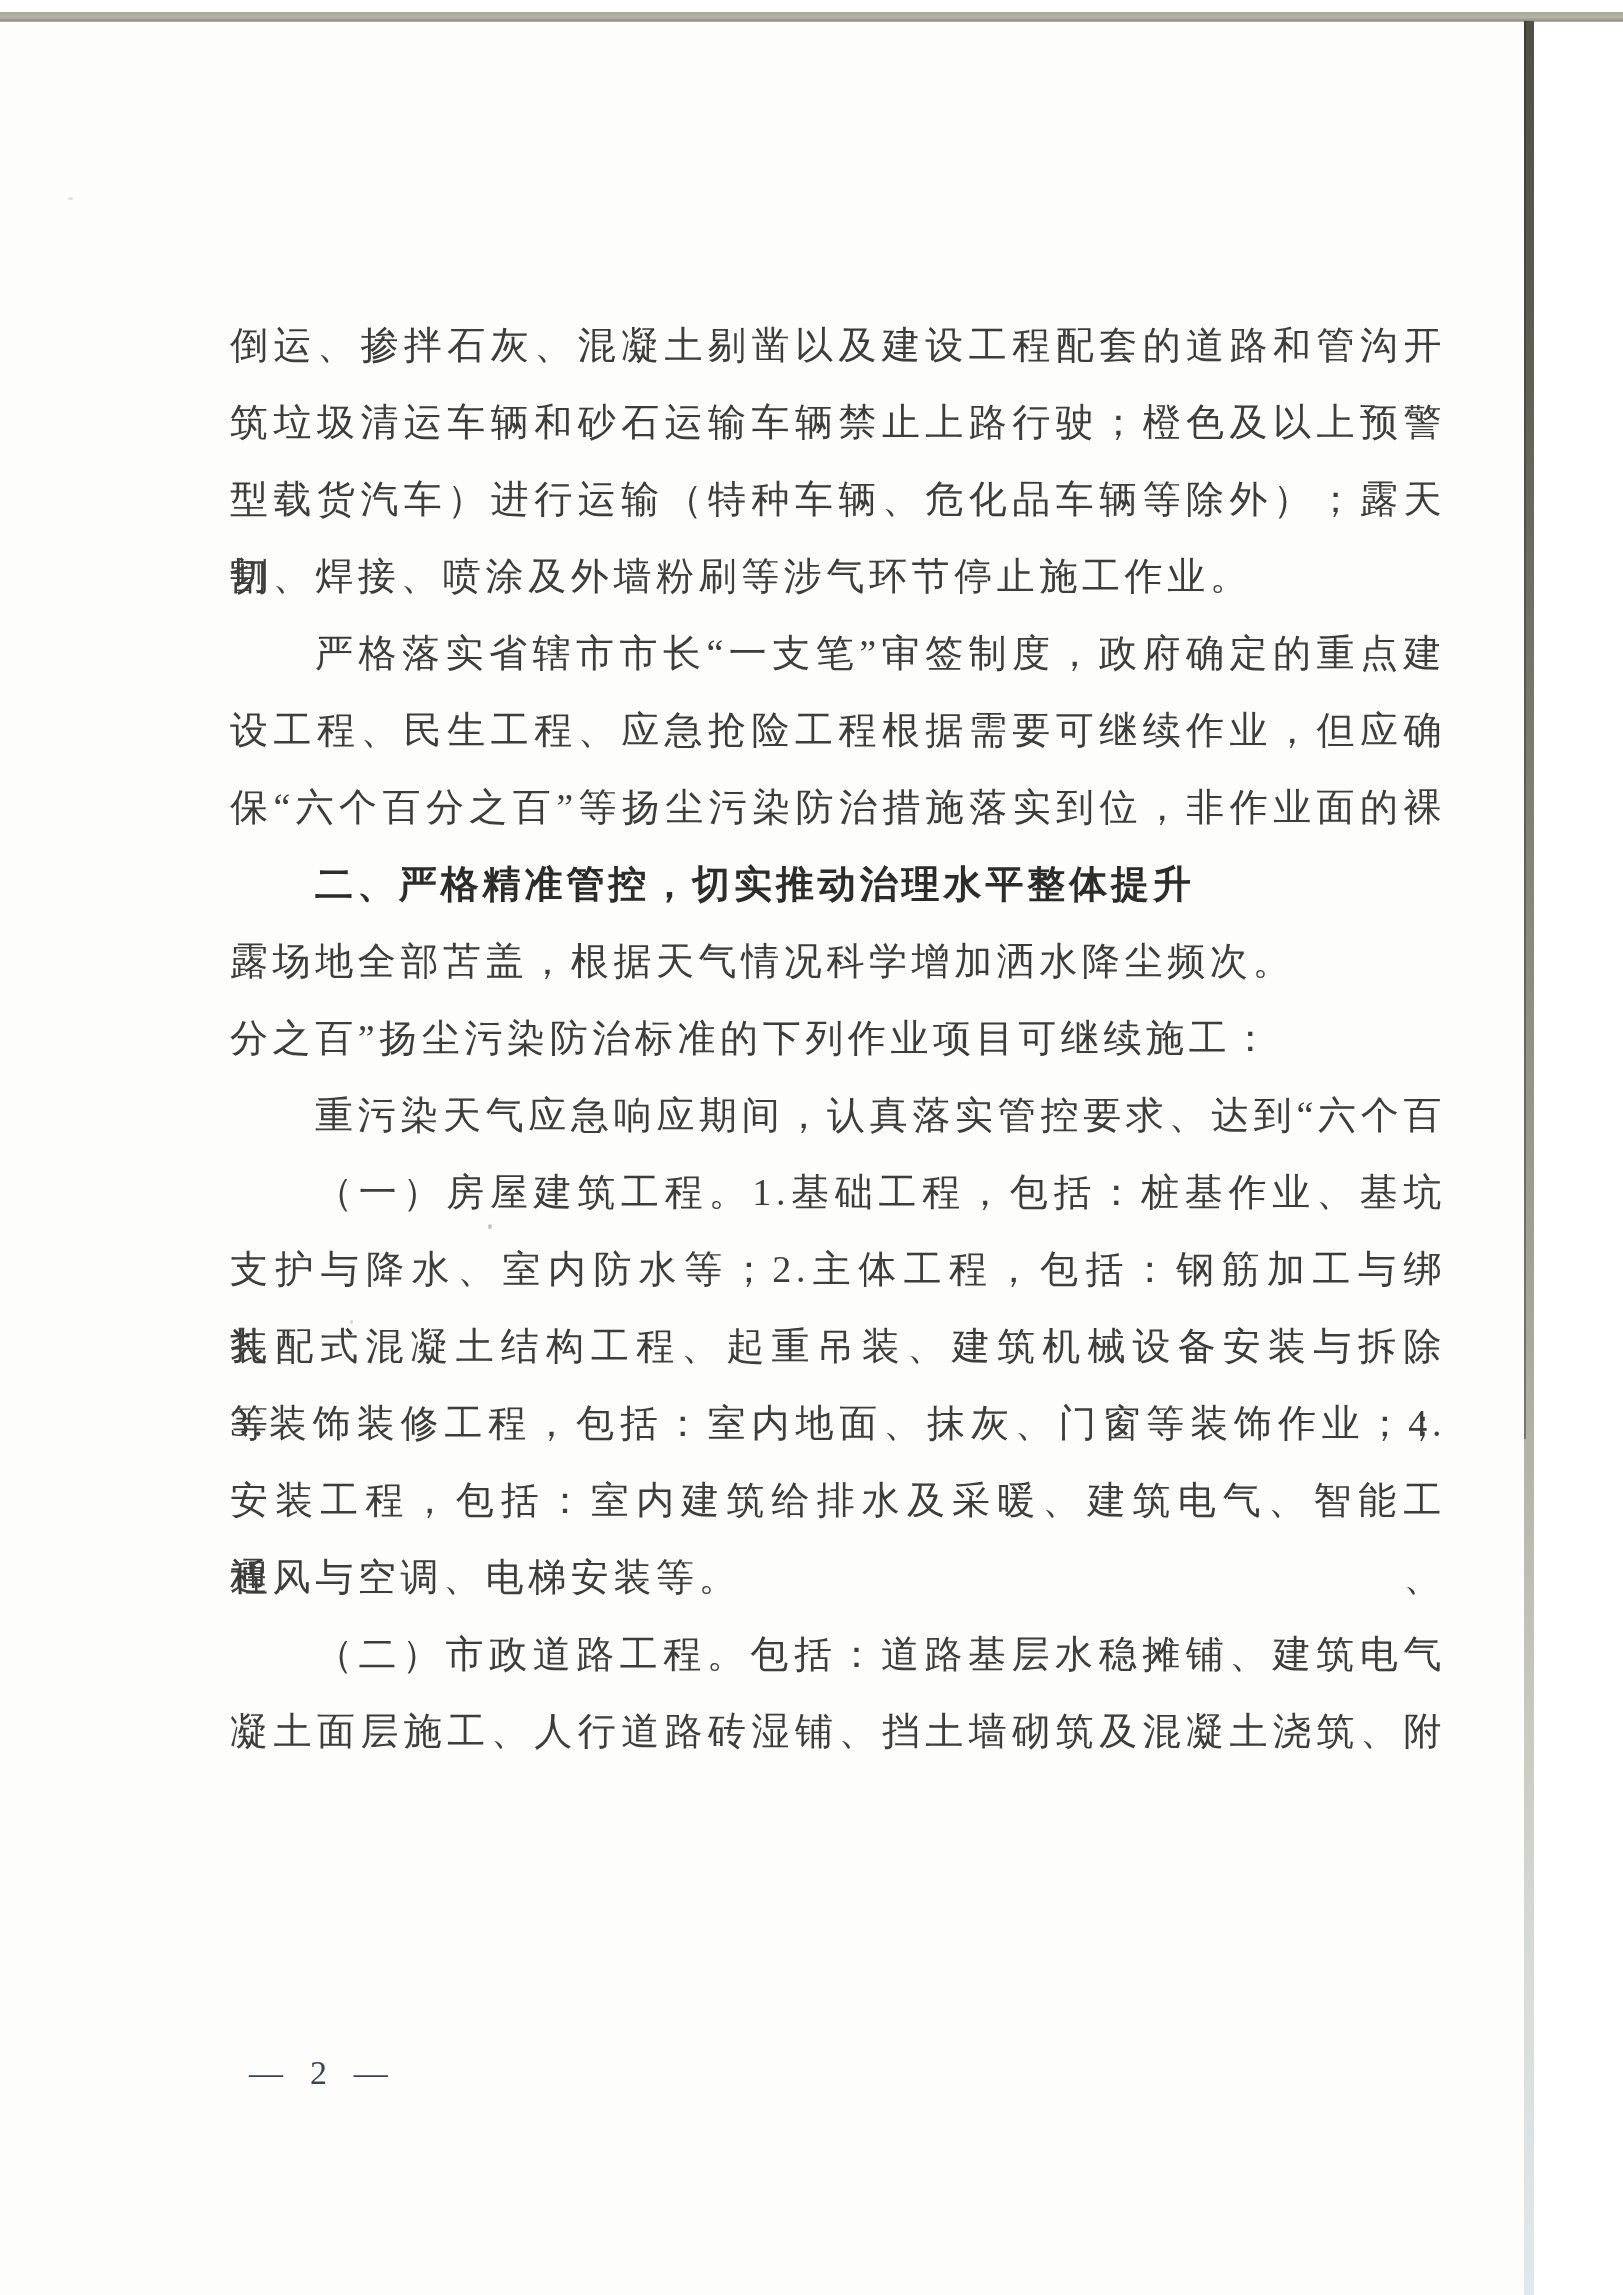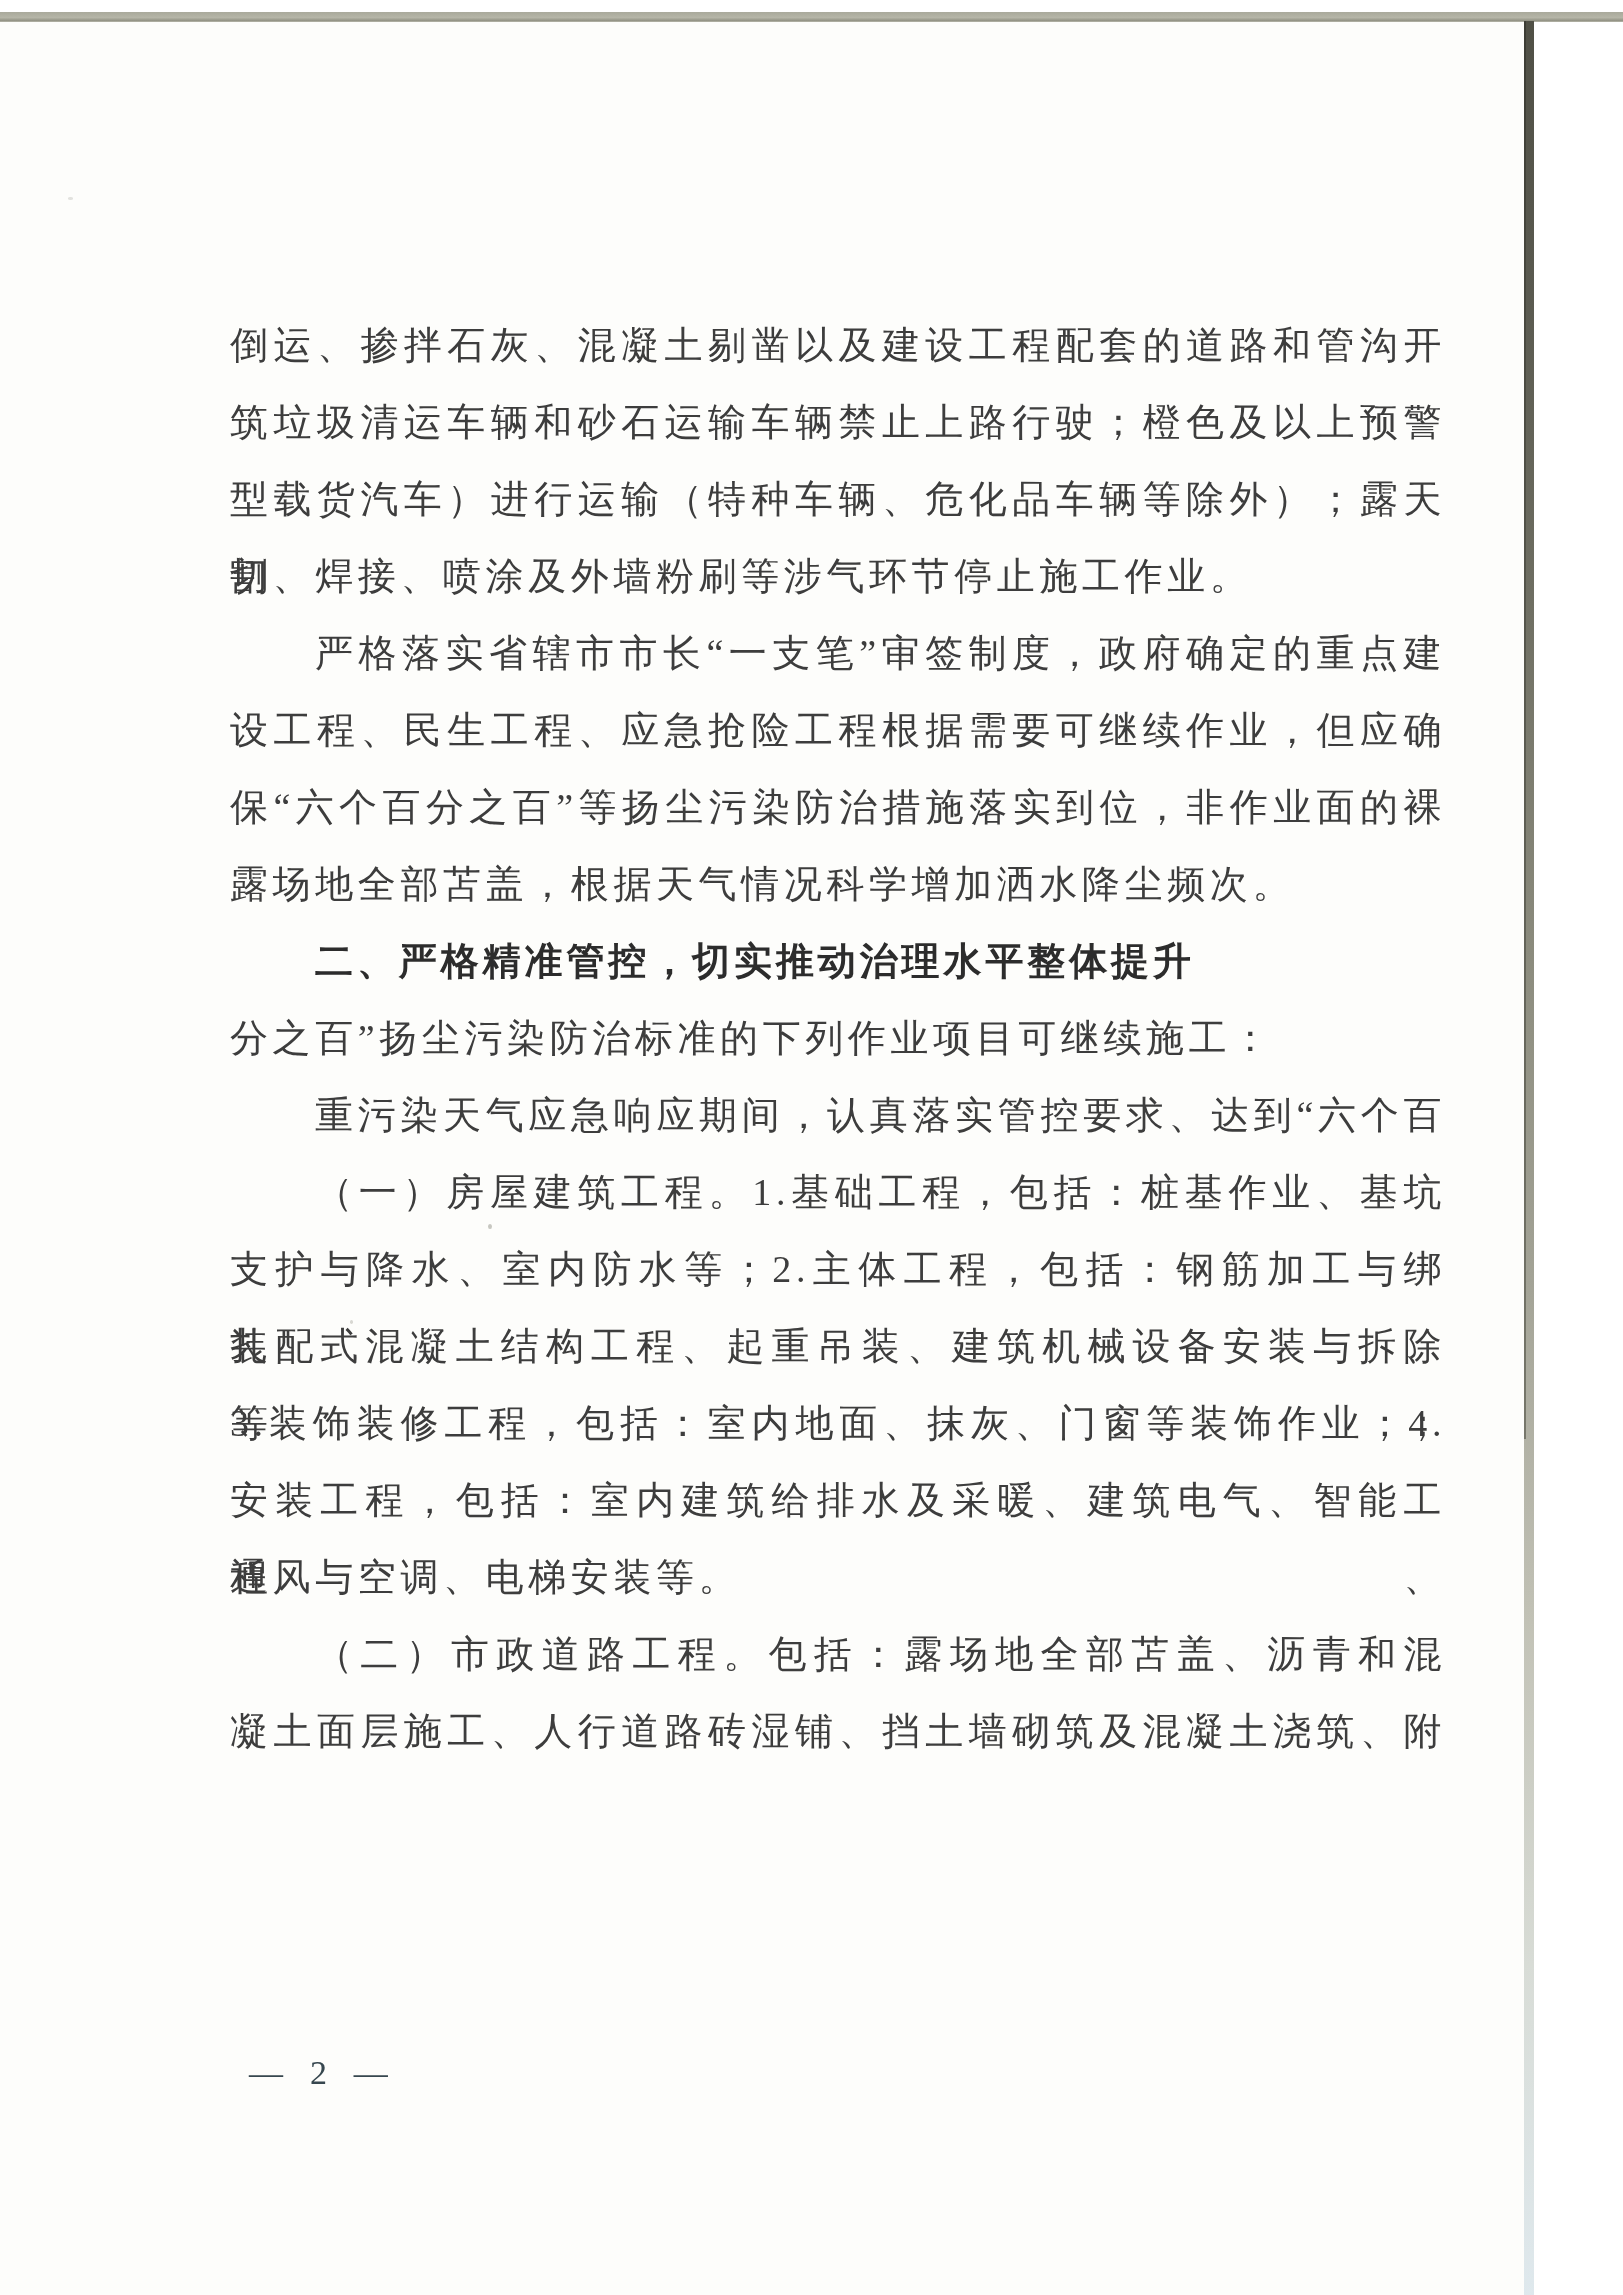--- a/index.html
+++ b/index.html
@@ -68,31 +68,31 @@
 
   <div class="textblock">
 
   <div class="line just">倒运、掺拌石灰、混凝土剔凿以及建设工程配套的道路和管沟开</div>
       <div class="line just">筑垃圾清运车辆和砂石运输车辆禁止上路行驶；橙色及以上预警</div>
       <div class="line just">型载货汽车）进行运输（特种车辆、危化品车辆等除外）；露天切</div>
       <div class="line">割、焊接、喷涂及外墙粉刷等涉气环节停止施工作业。</div>
       <div class="line indent just">严格落实省辖市市长“一支笔”审签制度，政府确定的重点建</div>
       <div class="line just">设工程、民生工程、应急抢险工程根据需要可继续作业，但应确</div>
       <div class="line just">保“六个百分之百”等扬尘污染防治措施落实到位，非作业面的裸</div>
+      <div class="line indent bold">二、严格精准管控，切实推动治理水平整体提升</div>
       <div class="line">露场地全部苫盖，根据天气情况科学增加洒水降尘频次。</div>
-      <div class="line indent bold">二、严格精准管控，切实推动治理水平整体提升</div>
       <div class="line">分之百”扬尘污染防治标准的下列作业项目可继续施工：</div>
       <div class="line indent just">重污染天气应急响应期间，认真落实管控要求、达到“六个百</div>
       <div class="line indent just">（一）房屋建筑工程。1.基础工程，包括：桩基作业、基坑</div>
       <div class="line just">支护与降水、室内防水等；2.主体工程，包括：钢筋加工与绑扎、</div>
       <div class="line just">装配式混凝土结构工程、起重吊装、建筑机械设备安装与拆除等；</div>
       <div class="line just">3.装饰装修工程，包括：室内地面、抹灰、门窗等装饰作业；4.</div>
       <div class="line just">安装工程，包括：室内建筑给排水及采暖、建筑电气、智能工程、</div>
       <div class="line">通风与空调、电梯安装等。</div>
-      <div class="line indent just">（二）市政道路工程。包括：露场地全部苫盖、沥青和混</div>
+      <div class="line indent just">（二）市政道路工程。包括：道路基层水稳摊铺、建筑电气</div>
       <div class="line just">凝土面层施工、人行道路砖湿铺、挡土墙砌筑及混凝土浇筑、附</div>
     </div>
 
   <div class="speck s1"></div>
   <div class="speck s2"></div>
   <div class="speck s3"></div>
 
   <div class="page-number">— 2 —</div>
 </div>
 

